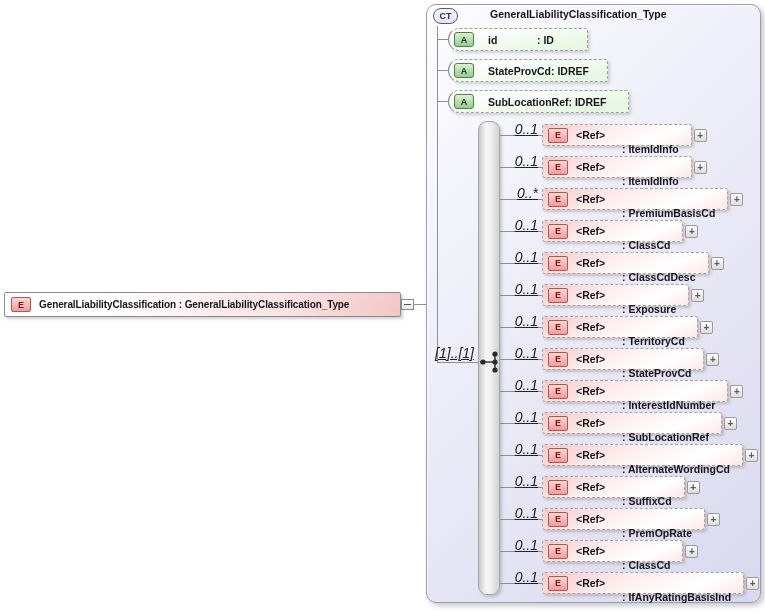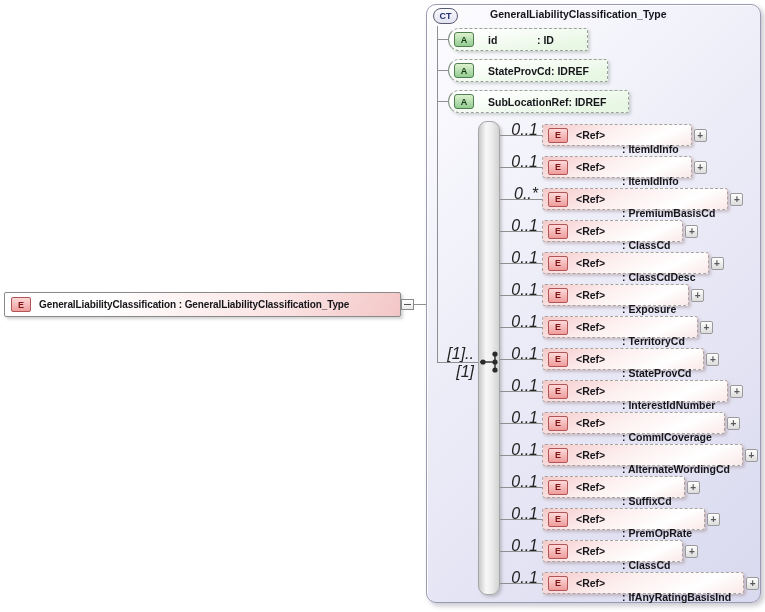--- a/index.html
+++ b/index.html
@@ -20,21 +20,21 @@
   
   .vline { position:absolute; width:1px; background:#8f8f8f; }
   .hline { position:absolute; height:1px; background:#8f8f8f; }
 
   
   .seq-bar { position:absolute; left:478px; top:121px; width:22px; height:474px;
              border:1px solid #a6a6a6; border-radius:9px;
              background:linear-gradient(to right,#c9c9c9 0%,#f7f7f7 35%,#efefef 60%,#d2d2d2 100%);
              box-shadow:2px 2px 3px rgba(100,100,100,.3); box-sizing:border-box; }
   .seq-icon { position:absolute; left:478px; top:349px; }
-  .occurs { font-style:italic; font-size:16px; color:#222; }
+  .occurs { font-style:italic; font-size:14px; color:#222;text-decoration:underline; }
   .seq-occurs { position:absolute; left:430px; top:345px; width:44px; text-align:right; }
 
   
   .attr-row { position:absolute; left:437px; height:23px; display:flex; align-items:center; }
   .attr-stub { width:11px; height:1px; background:#8f8f8f; flex:none; }
   .attr-box { height:23px; box-sizing:border-box; display:flex; align-items:center;
               padding:0 10px 0 5px; border:1px dashed #9aa39a; border-left:1px solid #7f8f7f;
               border-radius:12px 3px 3px 12px;
               background:linear-gradient(170deg,#ffffff 15%,#e7f7e3 85%);
               box-shadow:2px 2px 3px rgba(110,130,110,.3); white-space:nowrap; }
@@ -236,21 +236,21 @@
     </div>
     <div class="plus">+</div>
   </div>
 
   <div class="el-row" style="top: 412px;">
     <div class="occurs el-occurs">0..1</div>
     <div class="el-stub"></div>
     <div class="el-box">
       <span class="e-badge">E</span>
       <span class="el-ref">&lt;Ref&gt;</span>
-      <span class="el-name">: CommlCoverage</span>
+      <span class="el-name">: SubLocationRef</span>
     </div>
     <div class="plus">+</div>
   </div>
 
   <div class="el-row" style="top: 444px;">
     <div class="occurs el-occurs">0..1</div>
     <div class="el-stub"></div>
     <div class="el-box">
       <span class="e-badge">E</span>
       <span class="el-ref">&lt;Ref&gt;</span>

